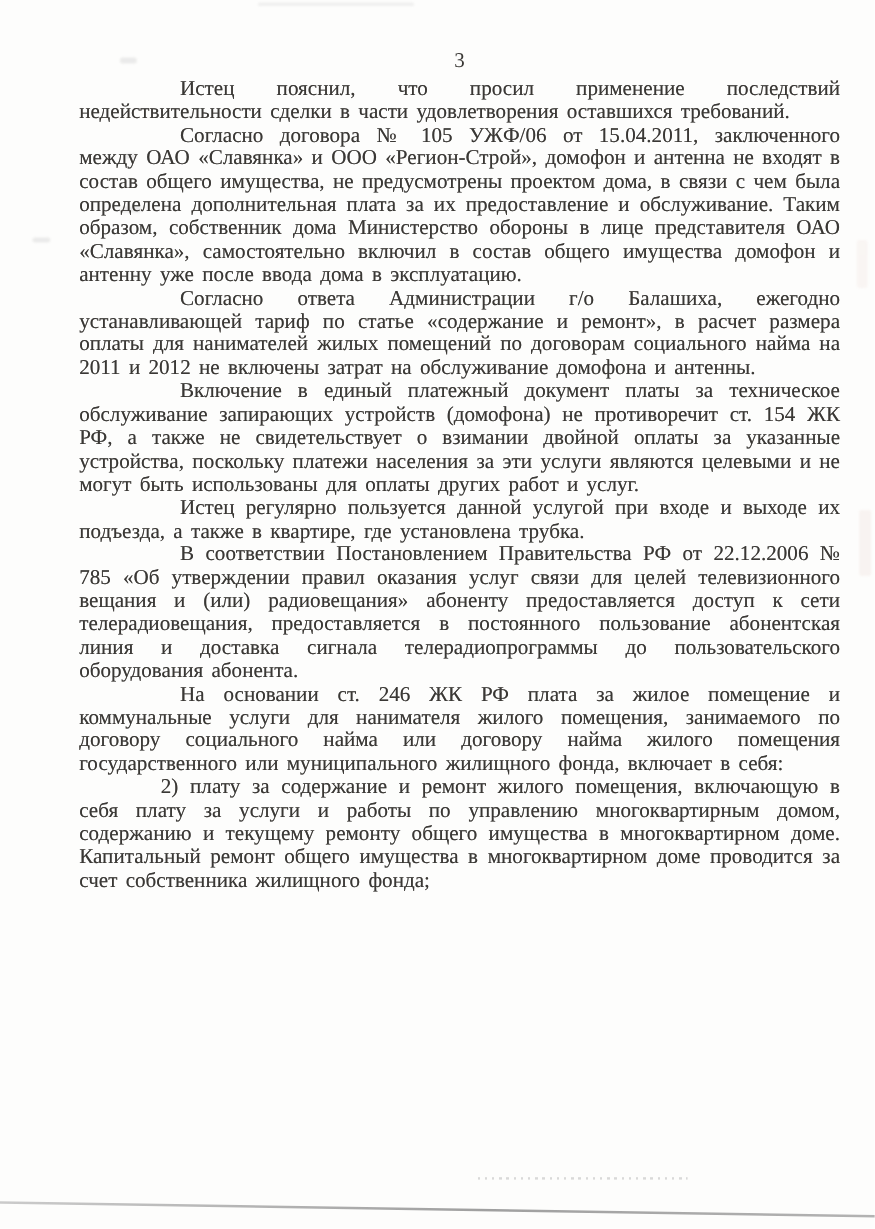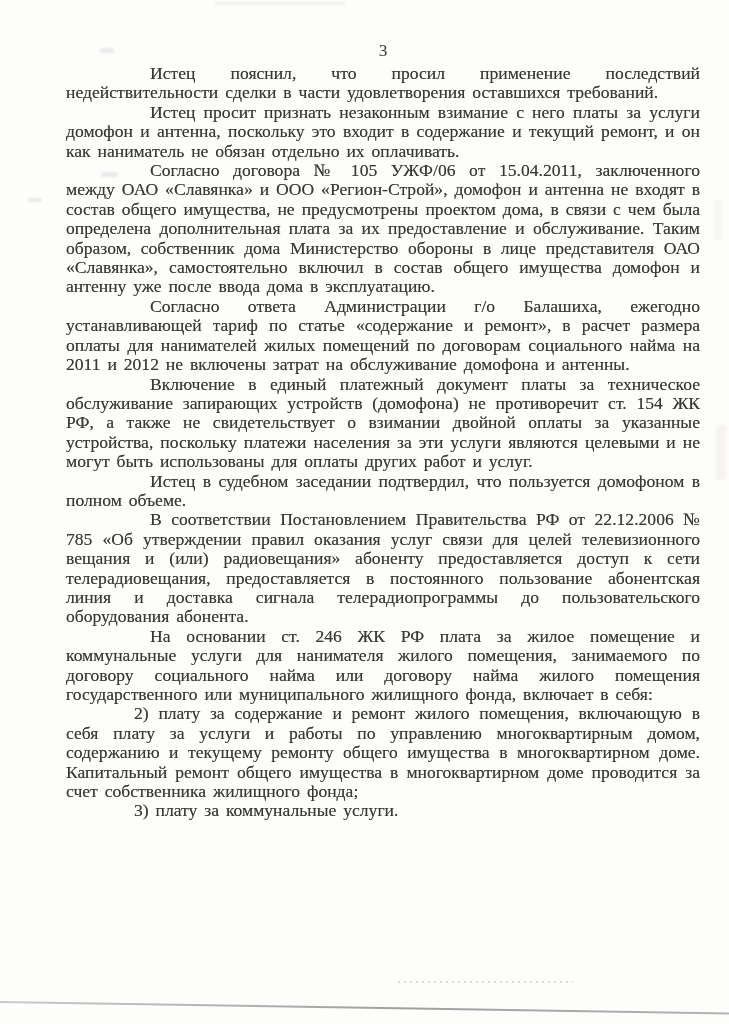--- a/index.html
+++ b/index.html
@@ -87,26 +87,24 @@
   <div class="smudge s3"></div>
   <div class="smudge s4"></div>
   <div class="smudge s5"></div>
   <div class="smudge s6"></div>
   <div class="smudge s7"></div>
 
   <div class="content">
     <div class="page-number">3</div>
 
     <p class="para">Истец пояснил, что просил применение последствий недействительности сделки в части удовлетворения  оставшихся требований.</p>
-    <p class="para">Истец просит признать незаконным взимание с него платы за услуги домофон и антенна, поскольку это входит в содержание и текущий ремонт, и он как  наниматель не обязан отдельно их оплачивать.</p>
     <p class="para">Согласно договора № 105 УЖФ/06 от 15.04.2011, заключенного между ОАО «Славянка» и ООО «Регион-Строй», домофон и антенна не входят в состав общего имущества, не предусмотрены проектом дома, в связи с чем была определена дополнительная плата за их предоставление и обслуживание. Таким образом, собственник дома Министерство обороны в лице представителя ОАО «Славянка», самостоятельно включил в состав общего имущества домофон и антенну уже после ввода дома в эксплуатацию.</p>
     <p class="para">Согласно ответа Администрации г/о Балашиха, ежегодно устанавливающей тариф по статье «содержание и ремонт», в расчет размера оплаты для нанимателей жилых помещений по договорам социального найма на 2011 и 2012 не включены затрат на обслуживание домофона и антенны.</p>
     <p class="para">Включение в единый платежный документ платы за техническое обслуживание запирающих устройств (домофона) не противоречит ст. 154 ЖК РФ, а также не свидетельствует о взимании двойной оплаты за указанные устройства, поскольку платежи населения за эти услуги являются целевыми и не могут быть использованы для оплаты других работ и услуг.</p>
-    <p class="para">Истец в судебном заседании подтвердил, что пользуется домофоном в полном объеме.</p>
+    <p class="para">Истец регулярно пользуется данной услугой при входе и выходе их подъезда, а также в квартире, где установлена трубка.</p>
     <p class="para">В соответствии Постановлением Правительства РФ от 22.12.2006 № 785 «Об утверждении правил оказания услуг связи для целей телевизионного вещания и (или) радиовещания» абоненту предоставляется доступ к сети телерадиовещания, предоставляется в постоянного пользование абонентская линия и доставка сигнала телерадиопрограммы до пользовательского оборудования абонента.</p>
     <p class="para">На основании ст. 246 ЖК РФ плата за жилое помещение и коммунальные услуги для нанимателя жилого помещения, занимаемого по договору социального найма или договору найма жилого помещения государственного или муниципального жилищного фонда, включает в себя:</p>
     <p class="para list">2) плату за содержание и ремонт жилого помещения, включающую в себя плату за услуги и работы по управлению многоквартирным домом, содержанию и текущему ремонту общего имущества в многоквартирном доме. Капитальный ремонт общего имущества в многоквартирном доме проводится за счет собственника жилищного фонда;</p>
-    <p class="para list">3) плату за коммунальные услуги.</p>
   </div>
 
   <div class="dotted-residue"></div>
   <div class="edge-line"></div>
 </div>
 
 </body></html>

